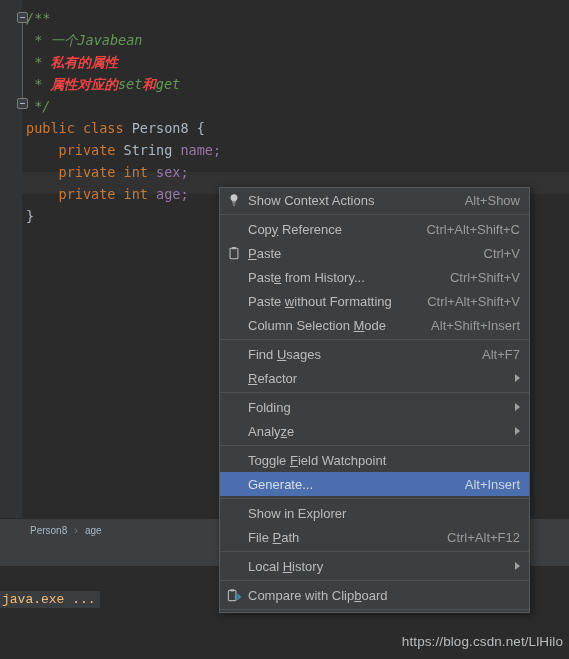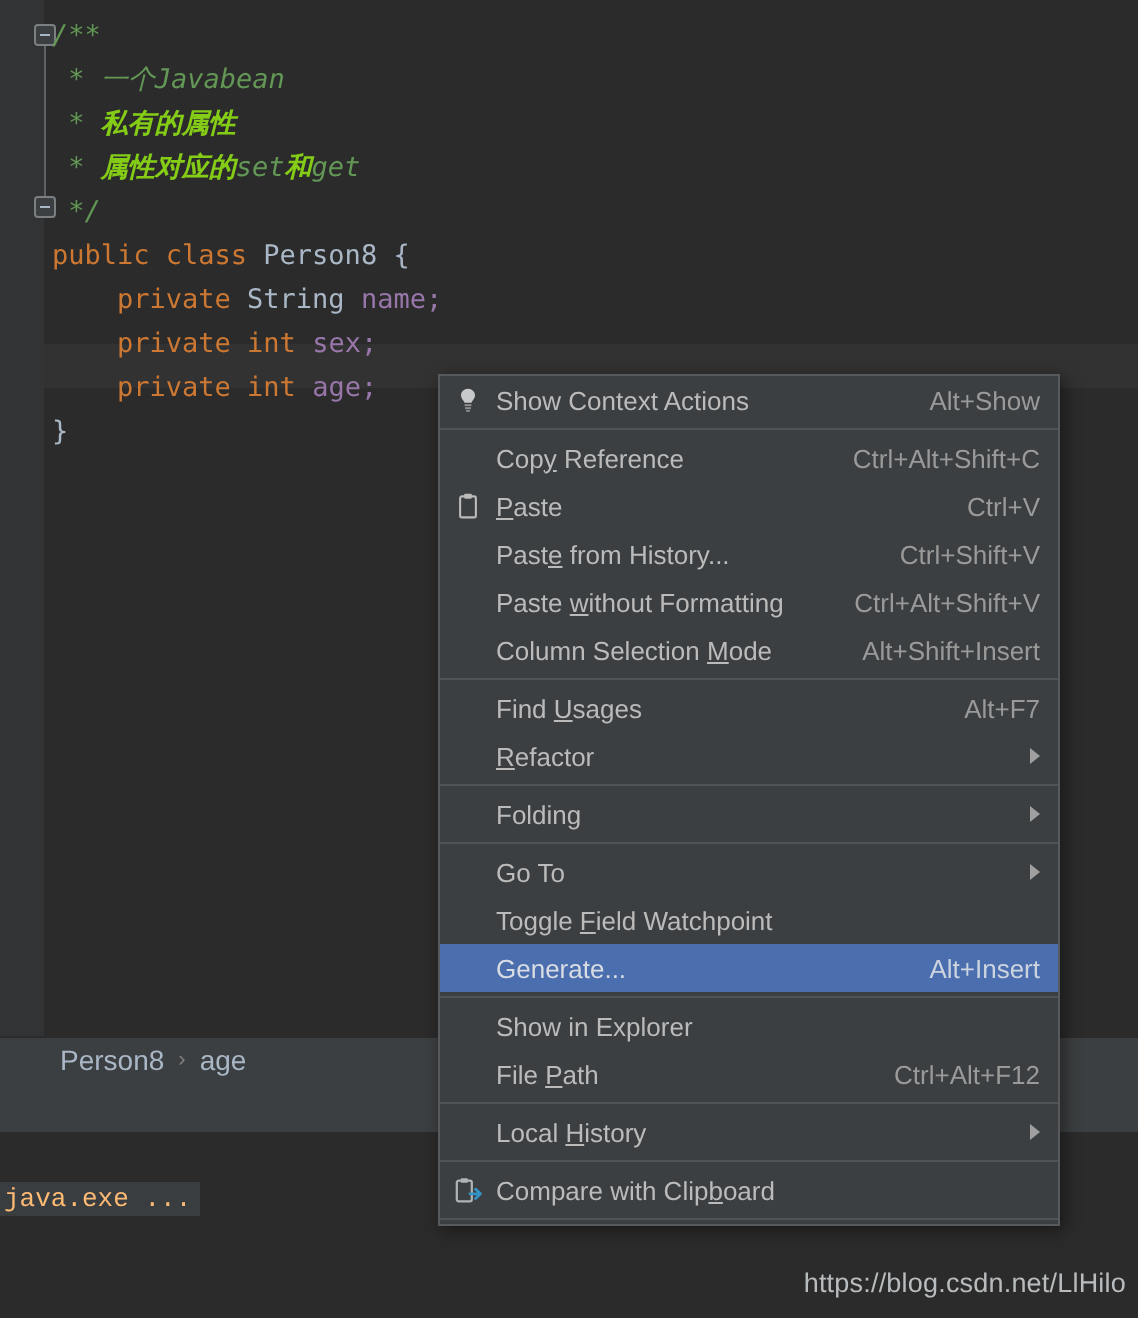--- a/index.html
+++ b/index.html
@@ -54,21 +54,21 @@
     position: absolute;
     left: 26px; top: 7px;
     font-family: "DejaVu Sans Mono", monospace;
     font-size: 13.5px;
     line-height: 22px;
     white-space: pre;
     color: #a9b7c6;
   }
   .code .ln { display: block; height: 22px; }
   .cmt       { color: #629755; font-style: italic; }
-  .cmt-b     { color: #84cc16; font-style: italic; font-weight: bold; }
+  .cmt-b     { color: #ef4444; font-style: italic; font-weight: bold; }
   .kw        { color: #cc7832; }
   .type      { color: #a9b7c6; }
   .cls       { color: #a9b7c6; }
   .fld       { color: #9876aa; }
   .punct     { color: #a9b7c6; }
 
   .current-line {
     position: absolute;
     left: 22px; top: 172px;
     width: 547px; height: 22px;
@@ -77,21 +77,21 @@
 
   
   .breadcrumb-bar {
     position: absolute;
     left: 0; top: 518px; width: 569px; height: 23px;
     background: #3c3f41;
     border-top: 1px solid #2b2b2b;
     display: flex; align-items: center;
   }
   .crumb {
-    font-size: 14px;
+    font-size: 10px;
     color: #a9b7c6;
     font-family: "Liberation Sans", sans-serif;
   }
   .crumb-sep { color: #808080; font-size: 11px; margin: 0 7px; }
   .crumb.first { margin-left: 30px; }
 
   
   .tool-strip {
     position: absolute;
     left: 0; top: 541px; width: 569px; height: 26px;
@@ -253,25 +253,25 @@
       </div>
       <div class="mi">
         <span class="label"><span class="u">R</span>efactor</span>
         <span class="arrow"></span>
       </div>
       <div class="sep"></div>
       <div class="mi">
         <span class="label">Folding</span>
         <span class="arrow"></span>
       </div>
-      <div class="sep"></div>
-      <div class="mi">
-        <span class="label">Go To</span>
+      <div class="mi">
+        <span class="label">Analy<span class="u">z</span>e</span>
         <span class="arrow"></span>
       </div>
+      <div class="sep"></div>
       <div class="mi">
         <span class="label">Toggle <span class="u">F</span>ield Watchpoint</span>
       </div>
       <div class="mi sel">
         <span class="label">Generate...</span>
         <span class="accel">Alt+Insert</span>
       </div>
       <div class="sep"></div>
       <div class="mi">
         <span class="label">Show in Explorer</span>

